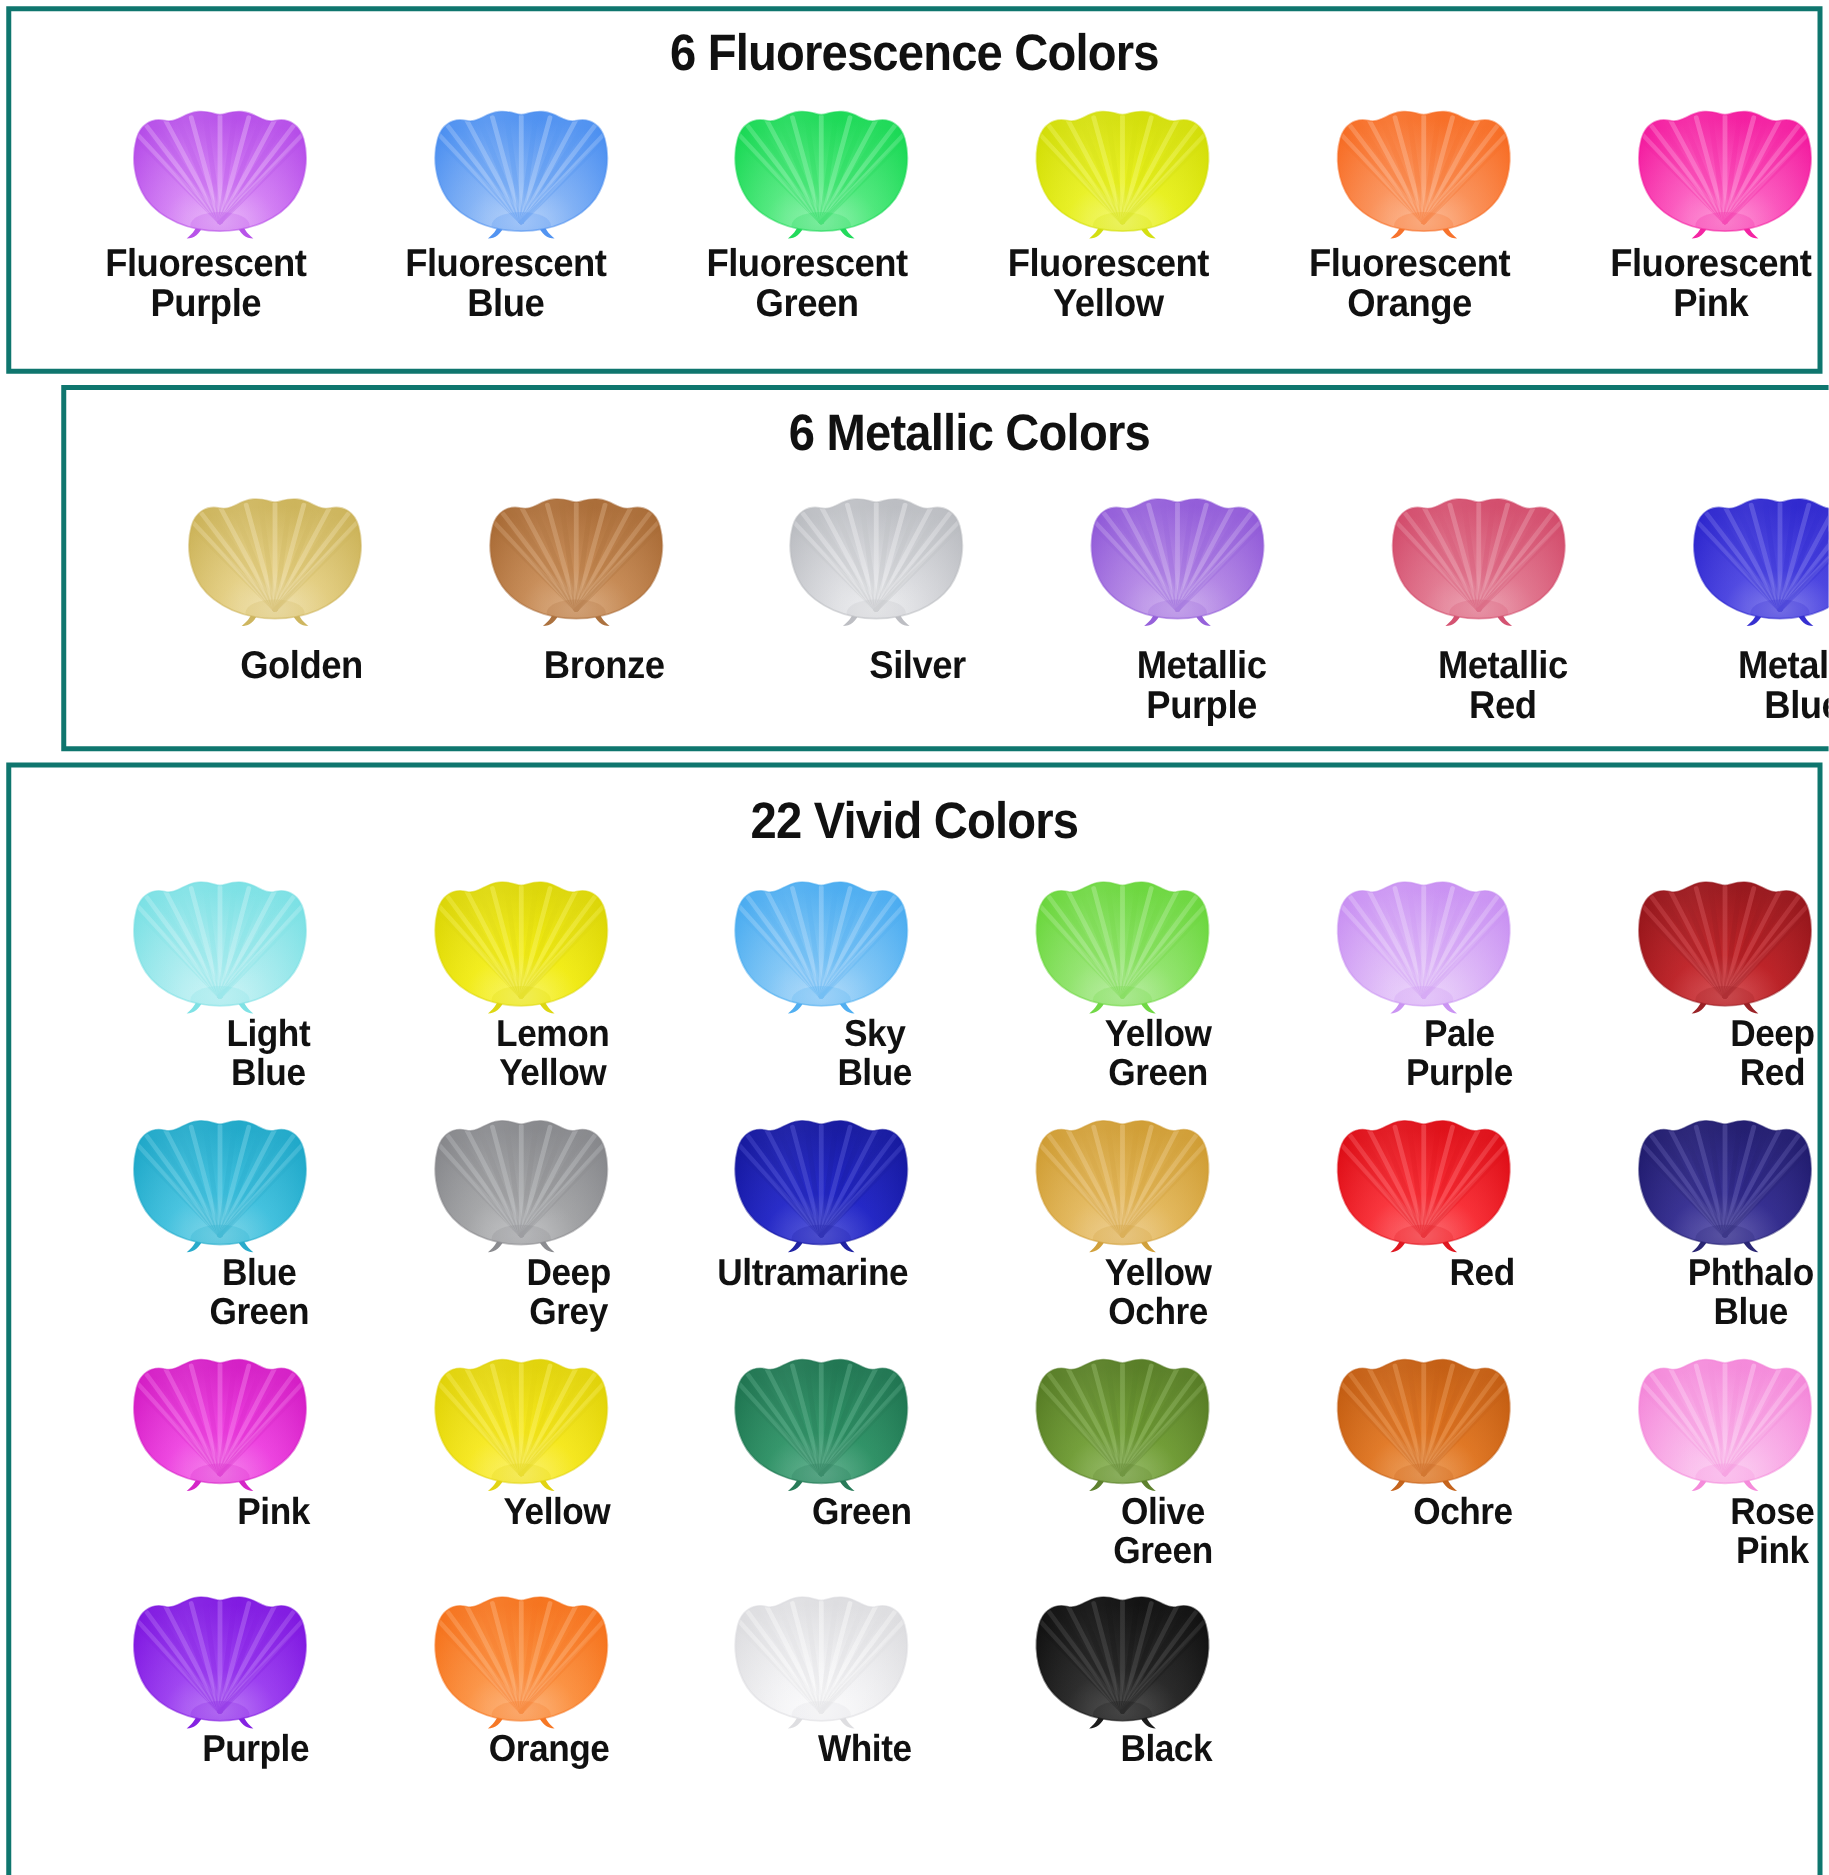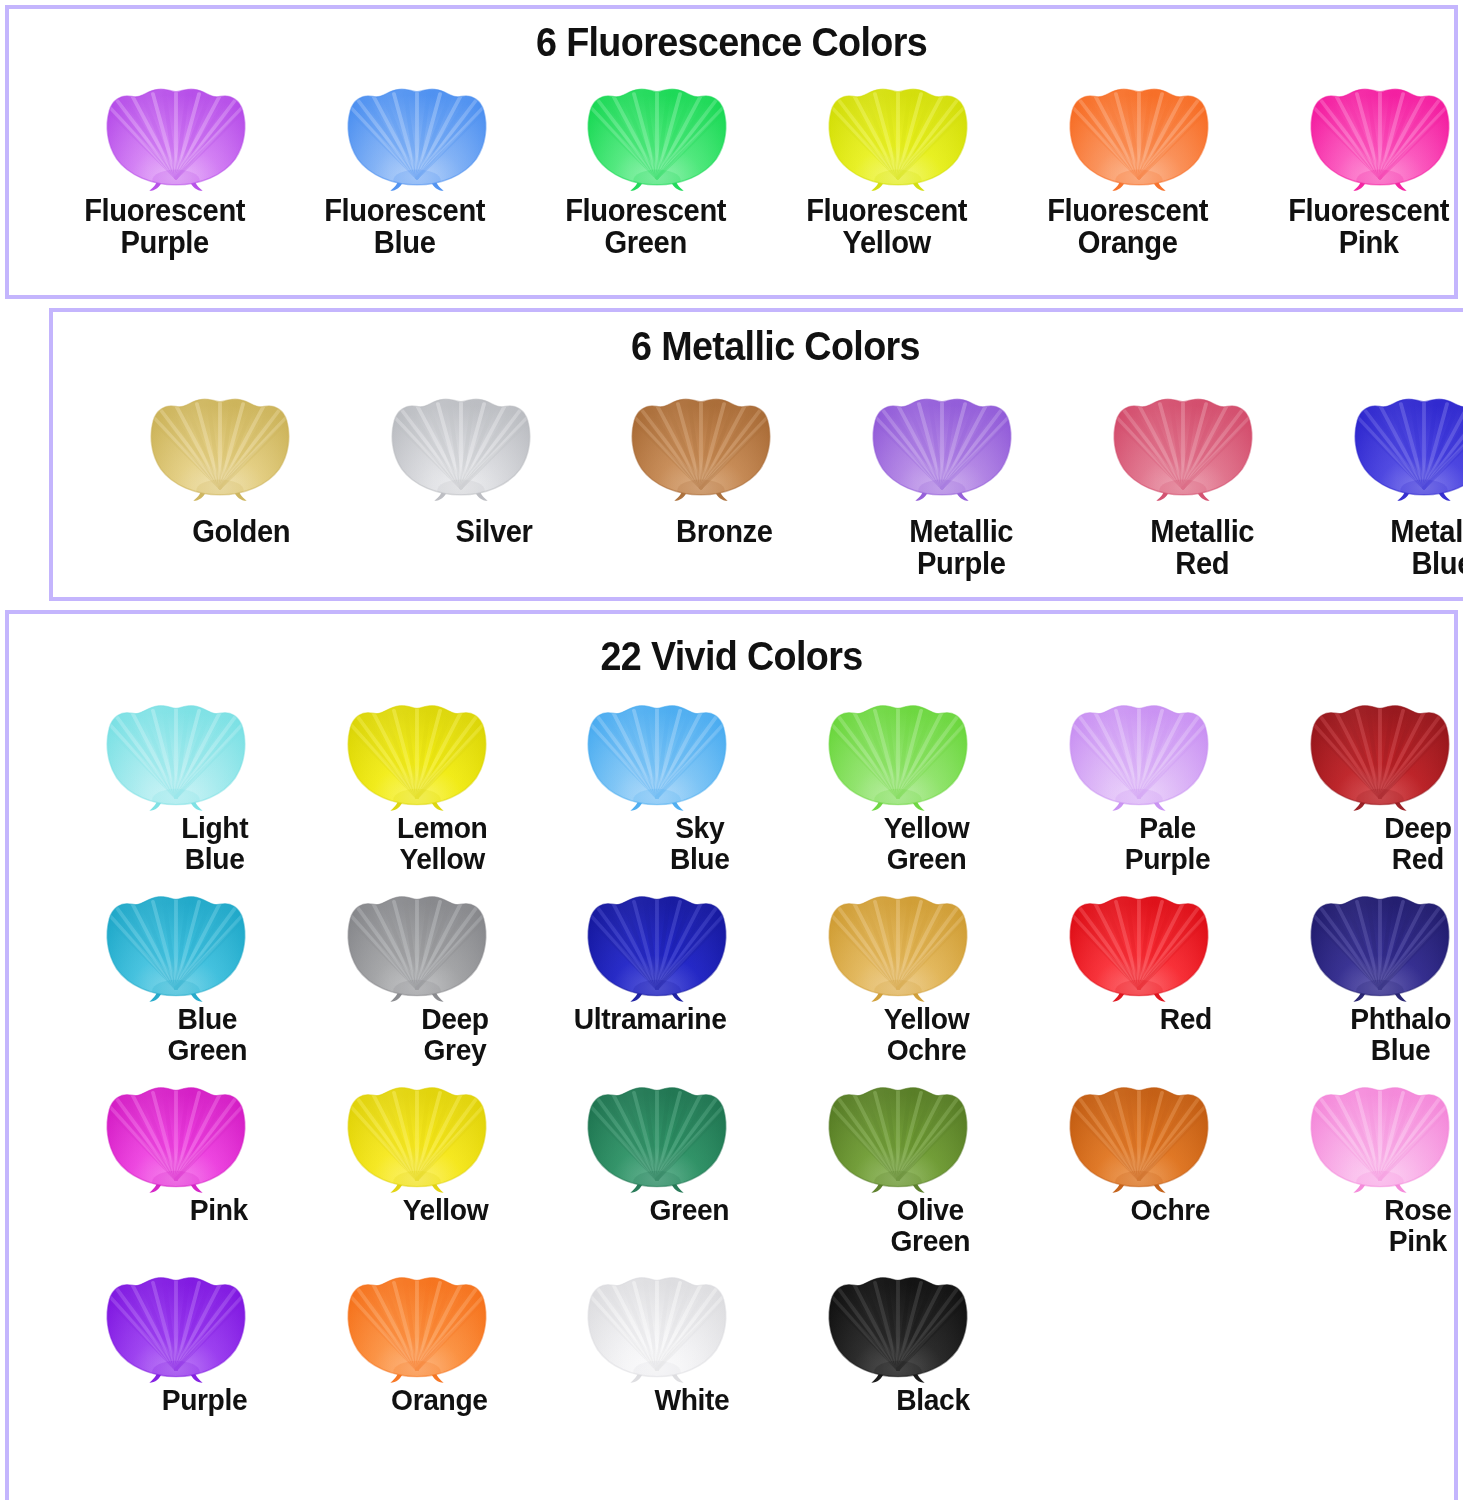--- a/index.html
+++ b/index.html
@@ -14,21 +14,21 @@
     width: 1463px;
     height: 1500px;
     background: #ffffff;
     overflow: hidden;
   }
 
   .panel {
     position: absolute;
     left: 5px;
     width: 1453px;
-    border: 4px solid #c4b5fd;
+    border: 4px solid #0f766e;
     background: #ffffff;
   }
   #panel-fluorescence { top: 5px;   height: 294px; }
   #panel-metallic     { top: 308px; height: 293px; margin-left: 44px; }
   #panel-vivid        { top: 610px; height: 1049px; }
 
   .section-title {
     text-align: center;
     font-family: "Liberation Sans", sans-serif;
     font-weight: bold;
@@ -771,20 +771,116 @@
     C 82 86 66 94 50 94 Z" fill="none" stroke="#cbb257" stroke-width="1.1" opacity="0.5"></path>
     </g>
   </svg>
           </div>
           <div class="swatch-label">Golden</div>
         </div>
         <div class="swatch">
           <div class="shell-wrap">
   <svg width="148" height="118" viewBox="0 0 100 100" preserveAspectRatio="none" aria-hidden="true">
     <defs>
+      <radialGradient id="gsh8" cx="50%" cy="92%" r="86%">
+        <stop offset="0%" stop-color="#dcb087"></stop>
+        <stop offset="38%" stop-color="#c58852"></stop>
+        <stop offset="100%" stop-color="#a86a35"></stop>
+      </radialGradient>
+      <linearGradient id="lsh8" x1="0" y1="0" x2="1" y2="0">
+        <stop offset="0%" stop-color="#a86a35" stop-opacity="0.30"></stop>
+        <stop offset="30%" stop-color="#dcb087" stop-opacity="0.18"></stop>
+        <stop offset="62%" stop-color="#dcb087" stop-opacity="0.05"></stop>
+        <stop offset="100%" stop-color="#a86a35" stop-opacity="0.34"></stop>
+      </linearGradient>
+      <clipPath id="csh8">
+                  <path d="
+    M 50 94
+    C 34 94 18 86 10 72
+    C 3.5 60 2 44 5 31
+    C 7 22 13 17 20 19
+    C 27 21 30 14 38 13
+    C 44 12.2 47 15 50 15
+    C 53 15 56 12.2 62 13
+    C 70 14 73 21 80 19
+    C 87 17 93 22 95 31
+    C 98 44 96.5 60 90 72
+    C 82 86 66 94 50 94 Z"></path>
+                </clipPath>
+    </defs>
+    <g>
+      <path d="M 41 90 C 39 96 36 99 32 99 C 36 95 37 92 38 89 Z" fill="#a86a35" opacity="0.95"></path>
+      <path d="M 59 90 C 61 96 64 99 68 99 C 64 95 63 92 62 89 Z" fill="#a86a35" opacity="0.95"></path>
+      <path d="
+    M 50 94
+    C 34 94 18 86 10 72
+    C 3.5 60 2 44 5 31
+    C 7 22 13 17 20 19
+    C 27 21 30 14 38 13
+    C 44 12.2 47 15 50 15
+    C 53 15 56 12.2 62 13
+    C 70 14 73 21 80 19
+    C 87 17 93 22 95 31
+    C 98 44 96.5 60 90 72
+    C 82 86 66 94 50 94 Z" fill="url(#gsh8)"></path>
+      <g clip-path="url(#csh8)">
+        <path d="M 50 88 L 3.522944942993483 30" stroke="#a86a35" stroke-width="2.6" stroke-linecap="round" opacity="0.33" fill="none"></path>
+                  <path d="M 50 88 L 4.449750893630501 27.192787099535266" stroke="#dcb087" stroke-width="2.6" stroke-linecap="round" opacity="0.42" fill="none"></path>
+                  <path d="M 50 88 L 6.705904562392433 24.684674459198146" stroke="#a86a35" stroke-width="2.6" stroke-linecap="round" opacity="0.33" fill="none"></path>
+                  <path d="M 50 88 L 10.225561902536441 22.479696184841668" stroke="#dcb087" stroke-width="2.6" stroke-linecap="round" opacity="0.42" fill="none"></path>
+                  <path d="M 50 88 L 14.906004519641101 20.58258232796181" stroke="#a86a35" stroke-width="2.6" stroke-linecap="round" opacity="0.33" fill="none"></path>
+                  <path d="M 50 88 L 20.610637426084438 18.999033046275116" stroke="#dcb087" stroke-width="2.6" stroke-linecap="round" opacity="0.42" fill="none"></path>
+                  <path d="M 50 88 L 27.172975456895948 17.736191604052742" stroke="#a86a35" stroke-width="2.6" stroke-linecap="round" opacity="0.33" fill="none"></path>
+                  <path d="M 50 88 L 34.40150200661314 16.80357100806676" stroke="#dcb087" stroke-width="2.6" stroke-linecap="round" opacity="0.42" fill="none"></path>
+                  <path d="M 50 88 L 42.085258288779485 16.215311520427374" stroke="#a86a35" stroke-width="2.6" stroke-linecap="round" opacity="0.33" fill="none"></path>
+                  <path d="M 50 88 L 50 16" stroke="#dcb087" stroke-width="2.6" stroke-linecap="round" opacity="0.42" fill="none"></path>
+                  <path d="M 50 88 L 57.914741711220515 16.215311520427374" stroke="#a86a35" stroke-width="2.6" stroke-linecap="round" opacity="0.33" fill="none"></path>
+                  <path d="M 50 88 L 65.59849799338687 16.803571008066765" stroke="#dcb087" stroke-width="2.6" stroke-linecap="round" opacity="0.42" fill="none"></path>
+                  <path d="M 50 88 L 72.82702454310405 17.73619160405274" stroke="#a86a35" stroke-width="2.6" stroke-linecap="round" opacity="0.33" fill="none"></path>
+                  <path d="M 50 88 L 79.38936257391556 18.999033046275116" stroke="#dcb087" stroke-width="2.6" stroke-linecap="round" opacity="0.42" fill="none"></path>
+                  <path d="M 50 88 L 85.0939954803589 20.58258232796181" stroke="#a86a35" stroke-width="2.6" stroke-linecap="round" opacity="0.33" fill="none"></path>
+                  <path d="M 50 88 L 89.77443809746356 22.479696184841668" stroke="#dcb087" stroke-width="2.6" stroke-linecap="round" opacity="0.42" fill="none"></path>
+                  <path d="M 50 88 L 93.29409543760757 24.684674459198142" stroke="#a86a35" stroke-width="2.6" stroke-linecap="round" opacity="0.33" fill="none"></path>
+                  <path d="M 50 88 L 95.5502491063695 27.192787099535266" stroke="#dcb087" stroke-width="2.6" stroke-linecap="round" opacity="0.42" fill="none"></path>
+                  <path d="M 50 88 L 96.47705505700651 30" stroke="#a86a35" stroke-width="2.6" stroke-linecap="round" opacity="0.33" fill="none"></path>
+        <path d="
+    M 50 94
+    C 34 94 18 86 10 72
+    C 3.5 60 2 44 5 31
+    C 7 22 13 17 20 19
+    C 27 21 30 14 38 13
+    C 44 12.2 47 15 50 15
+    C 53 15 56 12.2 62 13
+    C 70 14 73 21 80 19
+    C 87 17 93 22 95 31
+    C 98 44 96.5 60 90 72
+    C 82 86 66 94 50 94 Z" fill="url(#lsh8)"></path>
+        <ellipse cx="50" cy="90" rx="16" ry="9" fill="#a86a35" opacity="0.22"></ellipse>
+      </g>
+      <path d="
+    M 50 94
+    C 34 94 18 86 10 72
+    C 3.5 60 2 44 5 31
+    C 7 22 13 17 20 19
+    C 27 21 30 14 38 13
+    C 44 12.2 47 15 50 15
+    C 53 15 56 12.2 62 13
+    C 70 14 73 21 80 19
+    C 87 17 93 22 95 31
+    C 98 44 96.5 60 90 72
+    C 82 86 66 94 50 94 Z" fill="none" stroke="#a86a35" stroke-width="1.1" opacity="0.5"></path>
+    </g>
+  </svg>
+          </div>
+          <div class="swatch-label">Bronze</div>
+        </div>
+        <div class="swatch">
+          <div class="shell-wrap">
+  <svg width="148" height="118" viewBox="0 0 100 100" preserveAspectRatio="none" aria-hidden="true">
+    <defs>
       <radialGradient id="gsh7" cx="50%" cy="92%" r="86%">
         <stop offset="0%" stop-color="#eeeff1"></stop>
         <stop offset="38%" stop-color="#d8d9dd"></stop>
         <stop offset="100%" stop-color="#b9bbc0"></stop>
       </radialGradient>
       <linearGradient id="lsh7" x1="0" y1="0" x2="1" y2="0">
         <stop offset="0%" stop-color="#b9bbc0" stop-opacity="0.30"></stop>
         <stop offset="30%" stop-color="#eeeff1" stop-opacity="0.18"></stop>
         <stop offset="62%" stop-color="#eeeff1" stop-opacity="0.05"></stop>
         <stop offset="100%" stop-color="#b9bbc0" stop-opacity="0.34"></stop>
@@ -862,116 +958,20 @@
     C 44 12.2 47 15 50 15
     C 53 15 56 12.2 62 13
     C 70 14 73 21 80 19
     C 87 17 93 22 95 31
     C 98 44 96.5 60 90 72
     C 82 86 66 94 50 94 Z" fill="none" stroke="#b9bbc0" stroke-width="1.1" opacity="0.5"></path>
     </g>
   </svg>
           </div>
           <div class="swatch-label">Silver</div>
-        </div>
-        <div class="swatch">
-          <div class="shell-wrap">
-  <svg width="148" height="118" viewBox="0 0 100 100" preserveAspectRatio="none" aria-hidden="true">
-    <defs>
-      <radialGradient id="gsh8" cx="50%" cy="92%" r="86%">
-        <stop offset="0%" stop-color="#dcb087"></stop>
-        <stop offset="38%" stop-color="#c58852"></stop>
-        <stop offset="100%" stop-color="#a86a35"></stop>
-      </radialGradient>
-      <linearGradient id="lsh8" x1="0" y1="0" x2="1" y2="0">
-        <stop offset="0%" stop-color="#a86a35" stop-opacity="0.30"></stop>
-        <stop offset="30%" stop-color="#dcb087" stop-opacity="0.18"></stop>
-        <stop offset="62%" stop-color="#dcb087" stop-opacity="0.05"></stop>
-        <stop offset="100%" stop-color="#a86a35" stop-opacity="0.34"></stop>
-      </linearGradient>
-      <clipPath id="csh8">
-                  <path d="
-    M 50 94
-    C 34 94 18 86 10 72
-    C 3.5 60 2 44 5 31
-    C 7 22 13 17 20 19
-    C 27 21 30 14 38 13
-    C 44 12.2 47 15 50 15
-    C 53 15 56 12.2 62 13
-    C 70 14 73 21 80 19
-    C 87 17 93 22 95 31
-    C 98 44 96.5 60 90 72
-    C 82 86 66 94 50 94 Z"></path>
-                </clipPath>
-    </defs>
-    <g>
-      <path d="M 41 90 C 39 96 36 99 32 99 C 36 95 37 92 38 89 Z" fill="#a86a35" opacity="0.95"></path>
-      <path d="M 59 90 C 61 96 64 99 68 99 C 64 95 63 92 62 89 Z" fill="#a86a35" opacity="0.95"></path>
-      <path d="
-    M 50 94
-    C 34 94 18 86 10 72
-    C 3.5 60 2 44 5 31
-    C 7 22 13 17 20 19
-    C 27 21 30 14 38 13
-    C 44 12.2 47 15 50 15
-    C 53 15 56 12.2 62 13
-    C 70 14 73 21 80 19
-    C 87 17 93 22 95 31
-    C 98 44 96.5 60 90 72
-    C 82 86 66 94 50 94 Z" fill="url(#gsh8)"></path>
-      <g clip-path="url(#csh8)">
-        <path d="M 50 88 L 3.522944942993483 30" stroke="#a86a35" stroke-width="2.6" stroke-linecap="round" opacity="0.33" fill="none"></path>
-                  <path d="M 50 88 L 4.449750893630501 27.192787099535266" stroke="#dcb087" stroke-width="2.6" stroke-linecap="round" opacity="0.42" fill="none"></path>
-                  <path d="M 50 88 L 6.705904562392433 24.684674459198146" stroke="#a86a35" stroke-width="2.6" stroke-linecap="round" opacity="0.33" fill="none"></path>
-                  <path d="M 50 88 L 10.225561902536441 22.479696184841668" stroke="#dcb087" stroke-width="2.6" stroke-linecap="round" opacity="0.42" fill="none"></path>
-                  <path d="M 50 88 L 14.906004519641101 20.58258232796181" stroke="#a86a35" stroke-width="2.6" stroke-linecap="round" opacity="0.33" fill="none"></path>
-                  <path d="M 50 88 L 20.610637426084438 18.999033046275116" stroke="#dcb087" stroke-width="2.6" stroke-linecap="round" opacity="0.42" fill="none"></path>
-                  <path d="M 50 88 L 27.172975456895948 17.736191604052742" stroke="#a86a35" stroke-width="2.6" stroke-linecap="round" opacity="0.33" fill="none"></path>
-                  <path d="M 50 88 L 34.40150200661314 16.80357100806676" stroke="#dcb087" stroke-width="2.6" stroke-linecap="round" opacity="0.42" fill="none"></path>
-                  <path d="M 50 88 L 42.085258288779485 16.215311520427374" stroke="#a86a35" stroke-width="2.6" stroke-linecap="round" opacity="0.33" fill="none"></path>
-                  <path d="M 50 88 L 50 16" stroke="#dcb087" stroke-width="2.6" stroke-linecap="round" opacity="0.42" fill="none"></path>
-                  <path d="M 50 88 L 57.914741711220515 16.215311520427374" stroke="#a86a35" stroke-width="2.6" stroke-linecap="round" opacity="0.33" fill="none"></path>
-                  <path d="M 50 88 L 65.59849799338687 16.803571008066765" stroke="#dcb087" stroke-width="2.6" stroke-linecap="round" opacity="0.42" fill="none"></path>
-                  <path d="M 50 88 L 72.82702454310405 17.73619160405274" stroke="#a86a35" stroke-width="2.6" stroke-linecap="round" opacity="0.33" fill="none"></path>
-                  <path d="M 50 88 L 79.38936257391556 18.999033046275116" stroke="#dcb087" stroke-width="2.6" stroke-linecap="round" opacity="0.42" fill="none"></path>
-                  <path d="M 50 88 L 85.0939954803589 20.58258232796181" stroke="#a86a35" stroke-width="2.6" stroke-linecap="round" opacity="0.33" fill="none"></path>
-                  <path d="M 50 88 L 89.77443809746356 22.479696184841668" stroke="#dcb087" stroke-width="2.6" stroke-linecap="round" opacity="0.42" fill="none"></path>
-                  <path d="M 50 88 L 93.29409543760757 24.684674459198142" stroke="#a86a35" stroke-width="2.6" stroke-linecap="round" opacity="0.33" fill="none"></path>
-                  <path d="M 50 88 L 95.5502491063695 27.192787099535266" stroke="#dcb087" stroke-width="2.6" stroke-linecap="round" opacity="0.42" fill="none"></path>
-                  <path d="M 50 88 L 96.47705505700651 30" stroke="#a86a35" stroke-width="2.6" stroke-linecap="round" opacity="0.33" fill="none"></path>
-        <path d="
-    M 50 94
-    C 34 94 18 86 10 72
-    C 3.5 60 2 44 5 31
-    C 7 22 13 17 20 19
-    C 27 21 30 14 38 13
-    C 44 12.2 47 15 50 15
-    C 53 15 56 12.2 62 13
-    C 70 14 73 21 80 19
-    C 87 17 93 22 95 31
-    C 98 44 96.5 60 90 72
-    C 82 86 66 94 50 94 Z" fill="url(#lsh8)"></path>
-        <ellipse cx="50" cy="90" rx="16" ry="9" fill="#a86a35" opacity="0.22"></ellipse>
-      </g>
-      <path d="
-    M 50 94
-    C 34 94 18 86 10 72
-    C 3.5 60 2 44 5 31
-    C 7 22 13 17 20 19
-    C 27 21 30 14 38 13
-    C 44 12.2 47 15 50 15
-    C 53 15 56 12.2 62 13
-    C 70 14 73 21 80 19
-    C 87 17 93 22 95 31
-    C 98 44 96.5 60 90 72
-    C 82 86 66 94 50 94 Z" fill="none" stroke="#a86a35" stroke-width="1.1" opacity="0.5"></path>
-    </g>
-  </svg>
-          </div>
-          <div class="swatch-label">Bronze</div>
         </div>
         <div class="swatch">
           <div class="shell-wrap">
   <svg width="148" height="118" viewBox="0 0 100 100" preserveAspectRatio="none" aria-hidden="true">
     <defs>
       <radialGradient id="gsh9" cx="50%" cy="92%" r="86%">
         <stop offset="0%" stop-color="#d0b4ef"></stop>
         <stop offset="38%" stop-color="#b183e4"></stop>
         <stop offset="100%" stop-color="#9059d8"></stop>
       </radialGradient>

